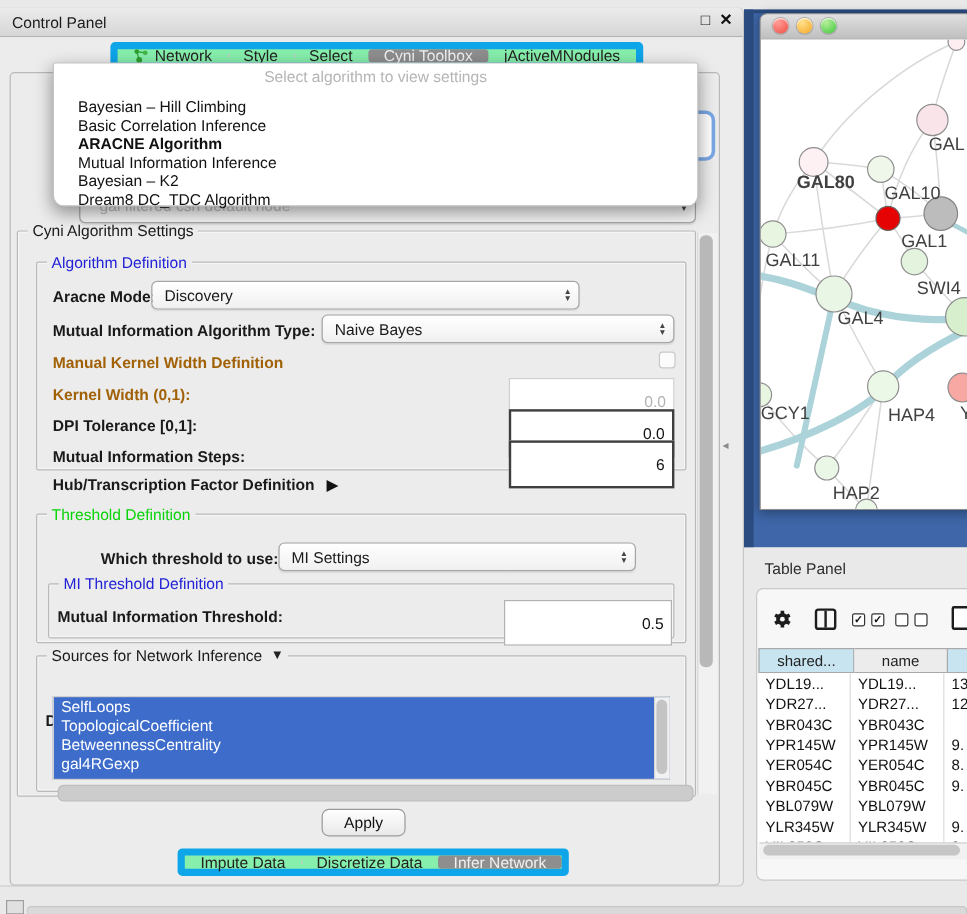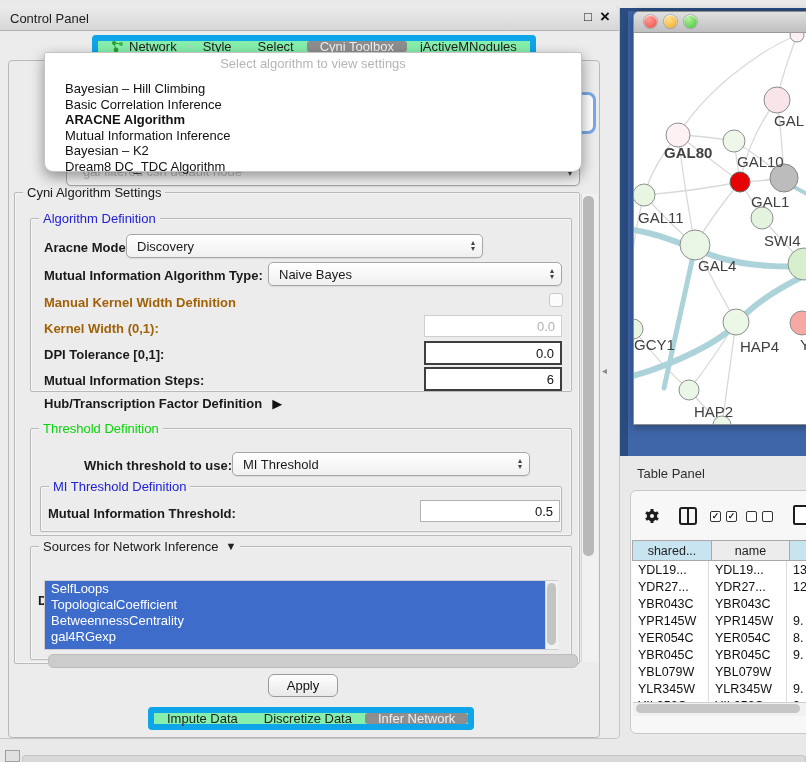--- a/index.html
+++ b/index.html
@@ -24,21 +24,21 @@
   .grp > .gt{position:absolute;top:-8px;left:8px;background:#ececec;padding:0 4px;font-size:13px;line-height:15px;white-space:nowrap;}
   .t-blue{color:#2121d6;}
   .t-green{color:#09d409;}
   
   .combo{background:linear-gradient(#ffffff,#f0f0f0);border:1px solid #a6a6a6;border-radius:5px;
          display:flex;align-items:center;padding:0 20px 0 10px;font-size:13px;box-sizing:border-box;
          box-shadow:0 1px 1px rgba(0,0,0,.08);}
   .combo-arrows{position:absolute;right:7px;top:50%;transform:translateY(-50%);}
   .combo-arrows i{display:block;font-style:normal;font-size:8px;line-height:6px;color:#444;text-align:center;}
   .tf{background:#fff;border:1px solid #c6c6c6;display:flex;align-items:center;justify-content:flex-end;
-      padding:2px 6px;font-size:13px;color:#111;box-sizing:border-box;}
+      padding:18px 6px;font-size:13px;color:#111;box-sizing:border-box;}
   .tf.dark{border:2px solid #3e3e3e;}
   .tf.disfield{border:1px solid #cfcfcf;color:#b2b2b2;}
   .checkbox{background:#fbfbfb;border:1px solid #c9c9c9;border-radius:3px;box-sizing:border-box;}
   
   .popup{background:#fff;border:1px solid #c4c4c4;border-radius:2px 2px 9px 9px;
          box-shadow:0 5px 14px rgba(0,0,0,.40);}
   .popup .ph{height:20px;line-height:22px;text-align:center;color:#b5b5b5;font-size:13px;}
   .popup .it{height:15.6px;line-height:15.6px;padding-left:20px;font-size:13px;color:#111;white-space:nowrap;}
   
   .attrlist{background:#3d6ccb;border:1px solid #cfcfcf;box-sizing:border-box;overflow:hidden;}
@@ -169,21 +169,21 @@
 <div class="abs" style="left:44px;top:396px;display:flex;align-items:center;">
   <span class="lbl b">Hub/Transcription Factor Definition</span>
   <span style="margin-left:10px;font-size:13px;color:#111;">▶</span>
 </div>
 
 <div class="abs grp" style="left:30px;top:428px;width:540px;height:106px;">
   <span class="gt t-green">Threshold Definition</span>
 </div>
 <div class="abs lbl b" style="left:84px;top:458px;">Which threshold to use:</div>
 <div class="abs combo" style="left:232px;top:452px;width:298px;height:24px;">
-  <span>MI Threshold</span>
+  <span>MI Settings</span>
   <span class="combo-arrows">
     <i>▴</i>
     <i>▾</i>
   </span>
 </div>
 
 <div class="abs grp" style="left:40px;top:486px;width:520px;height:44px;">
   <span class="gt t-blue">MI Threshold Definition</span>
 </div>
 <div class="abs lbl b" style="left:48px;top:506px;">Mutual Information Threshold:</div>

